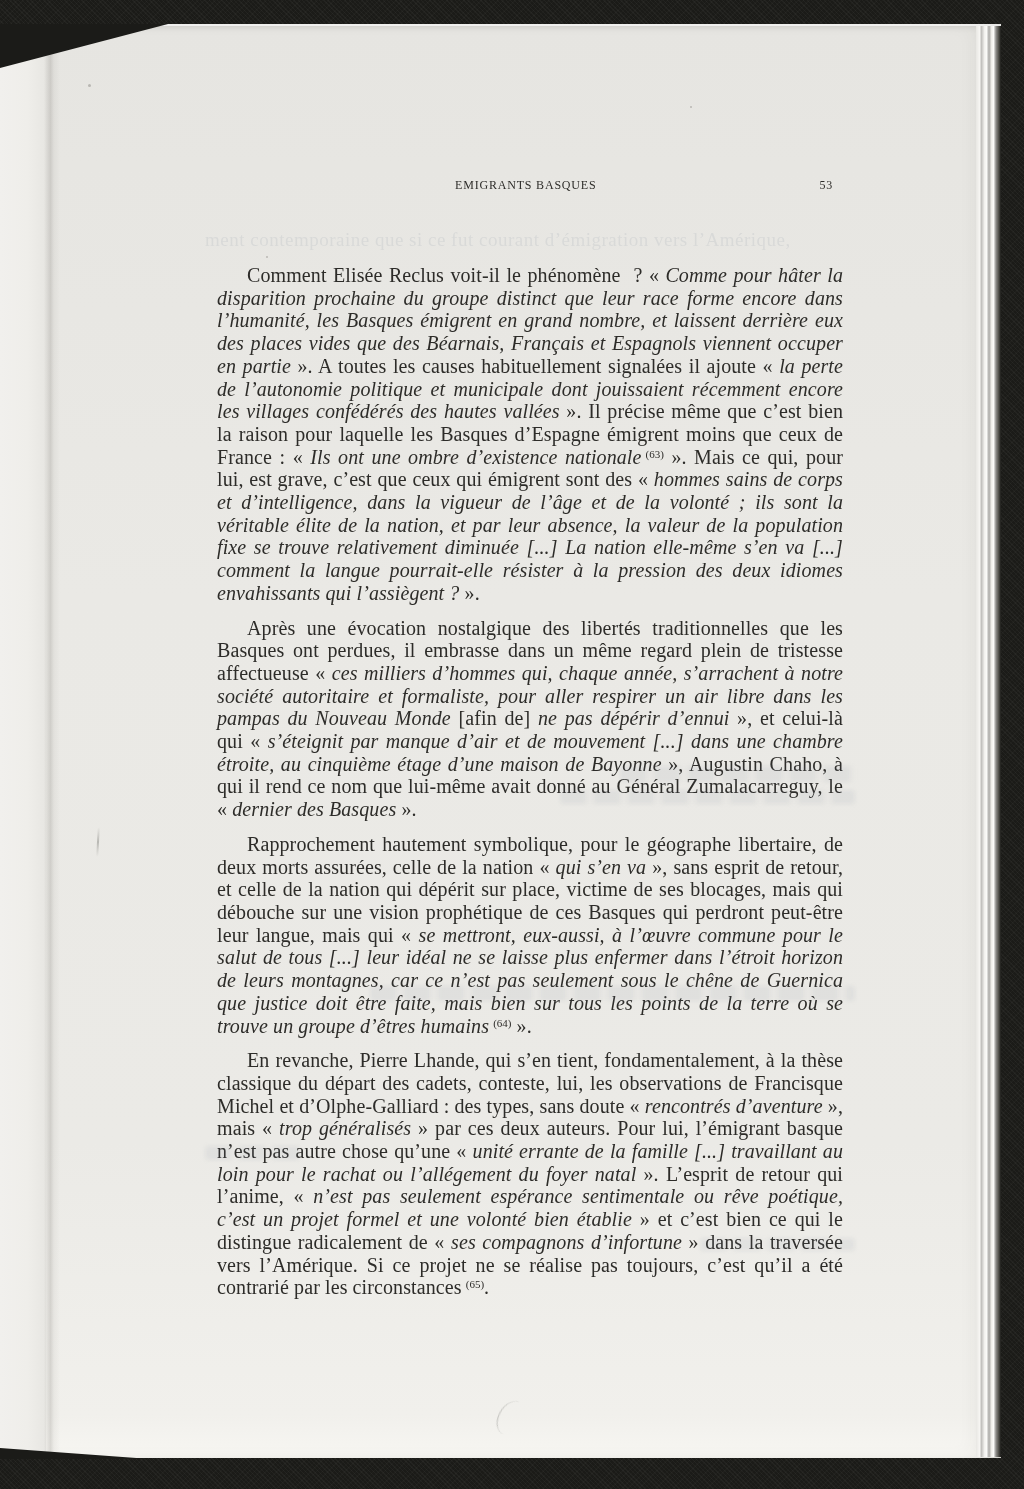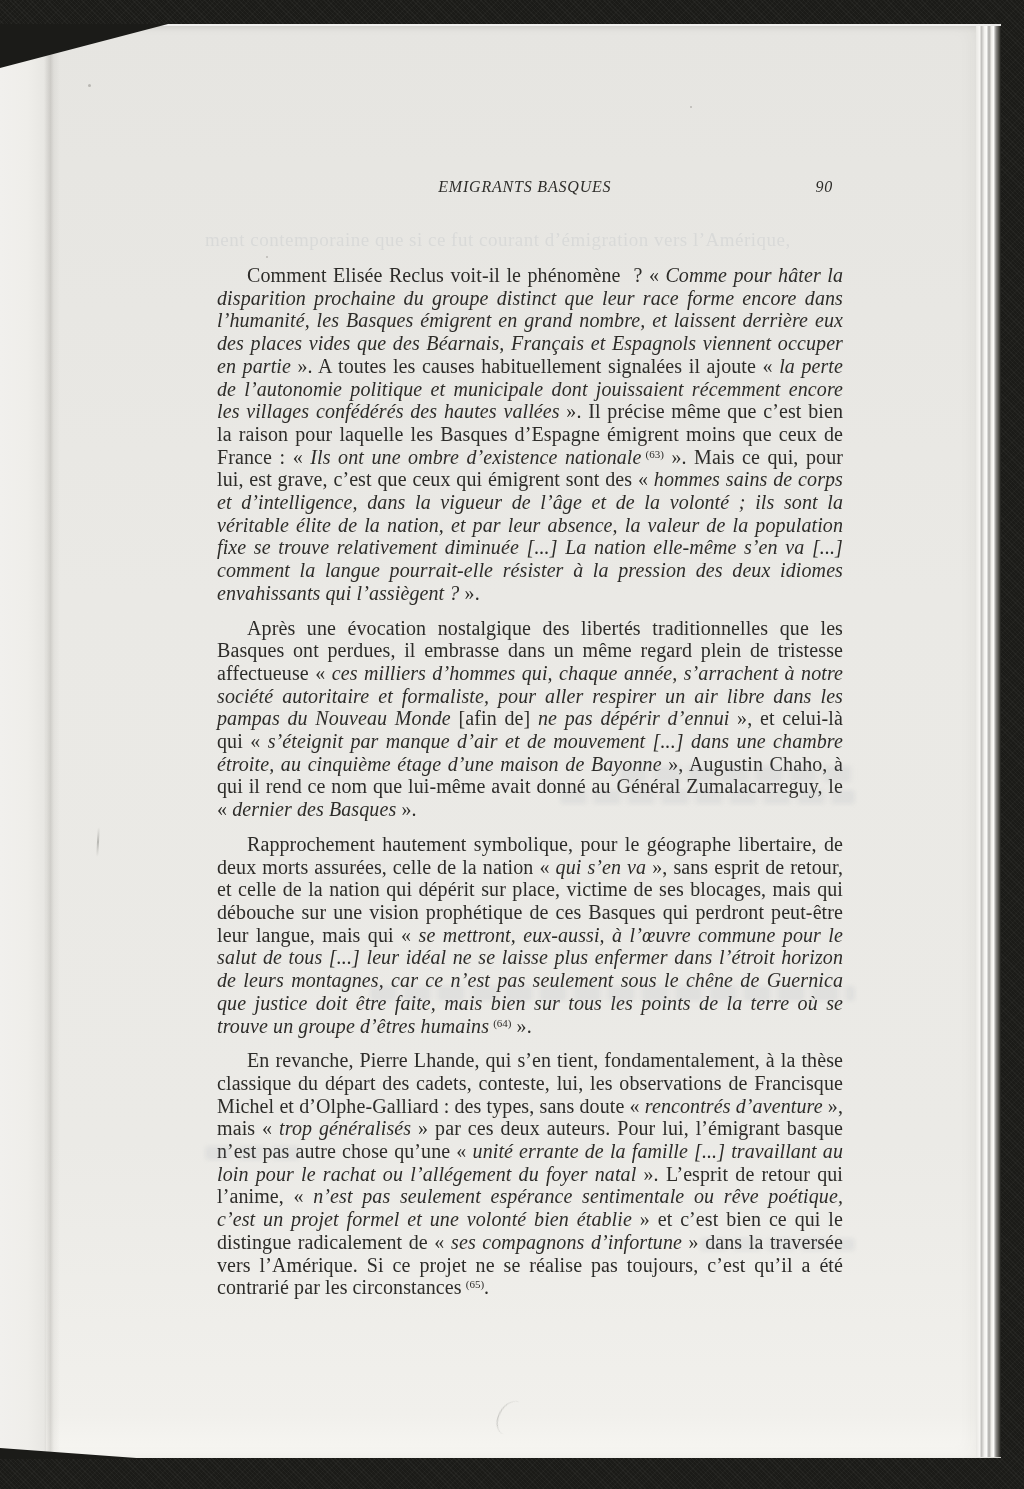--- a/index.html
+++ b/index.html
@@ -34,21 +34,21 @@
     clip-path:polygon(0 0,100% 100%,0 100%);
   }
   .page-stack{
     position:absolute;left:976px;top:26px;width:25px;height:1431px;
     background:linear-gradient(90deg,
       #e8e7e3 0%, #f6f5f2 14%, #c2c1be 22%, #f2f1ee 34%, #fafaf8 42%,
       #a9a8a5 52%, #eeede9 62%, #fbfbf9 70%, #8e8d8a 80%, #55544f 90%, #1b1b18 100%);
   }
   .running-head{
     position:absolute;left:205px;top:154px;width:650px;height:24px;
-    color:#2e2d2a;font-size:16px;letter-spacing:0.8px;font-style:italic;
+    color:#2e2d2a;font-size:12px;letter-spacing:0.8px;
   }
   .running-head .title{
     position:absolute;left:50%;transform:translateX(-53%);top:0;white-space:nowrap;
   }
   .running-head .folio{position:absolute;right:22px;top:0;}
   .bleed-line{
     position:absolute;left:205px;top:205px;width:650px;
     color:#8e98a6;opacity:0.16;filter:blur(0.7px);
     font-size:19px;letter-spacing:0.5px;white-space:nowrap;overflow:hidden;
   }
@@ -80,21 +80,21 @@
 </head>
 <body>
 
 <div class="page">
   <div class="page-top-highlight"></div>
   <div class="left-strip"></div>
   <div class="gutter-crease"></div>
 
   <div class="running-head">
     <span class="title">EMIGRANTS BASQUES</span>
-    <span class="folio">90</span>
+    <span class="folio">53</span>
   </div>
 
   <div class="bleed-line">ment contemporaine que si ce fut courant d’émigration vers l’Amérique,</div>
 
   <div class="body-text" id="body-text">
       <p><span>Comment Elisée Reclus voit-il le phénomène&nbsp; ? «&nbsp;</span><span class="it">Comme pour hâter la disparition prochaine du groupe distinct que leur race forme encore dans l’humanité, les Basques émigrent en grand nombre, et laissent derrière eux des places vides que des Béarnais, Français et Espagnols viennent occuper en partie</span><span>&nbsp;». A toutes les causes habituellement signalées il ajoute «&nbsp;</span><span class="it">la perte de l’autonomie politique et municipale dont jouissaient récemment encore les villages confédérés des hautes vallées</span><span>&nbsp;». Il précise même que c’est bien la raison pour laquelle les Basques d’Espagne émigrent moins que ceux de France&nbsp;: «&nbsp;</span><span class="it">Ils ont une ombre d’existence nationale</span><span> </span><sup>(63)</sup><span>&nbsp;». Mais ce qui, pour lui, est grave, c’est que ceux qui émigrent sont des «&nbsp;</span><span class="it">hommes sains de corps et d’intelligence, dans la vigueur de l’âge et de la volonté&nbsp;; ils sont la véritable élite de la nation, et par leur absence, la valeur de la population fixe se trouve relativement diminuée [...] La nation elle-même s’en va [...] comment la langue pourrait-elle résister à la pression des deux idiomes envahissants qui l’assiègent&nbsp;?</span><span>&nbsp;».</span></p>
       <p><span>Après une évocation nostalgique des libertés traditionnelles que les Basques ont perdues, il embrasse dans un même regard plein de tristesse affectueuse «&nbsp;</span><span class="it">ces milliers d’hommes qui, chaque année, s’arrachent à notre société autoritaire et formaliste, pour aller respirer un air libre dans les pampas du Nouveau Monde </span><span>[afin de]</span><span class="it"> ne pas dépérir d’ennui</span><span>&nbsp;», et celui-là qui «&nbsp;</span><span class="it">s’éteignit par manque d’air et de mouvement [...] dans une chambre étroite, au cinquième étage d’une maison de Bayonne</span><span>&nbsp;», Augustin Chaho, à qui il rend ce nom que lui-même avait donné au Général Zumalacarreguy, le «&nbsp;</span><span class="it">dernier des Basques</span><span>&nbsp;».</span></p>
       <p><span>Rapprochement hautement symbolique, pour le géographe libertaire, de deux morts assurées, celle de la nation «&nbsp;</span><span class="it">qui s’en va</span><span>&nbsp;», sans esprit de retour, et celle de la nation qui dépérit sur place, victime de ses blocages, mais qui débouche sur une vision prophétique de ces Basques qui perdront peut-être leur langue, mais qui «&nbsp;</span><span class="it">se mettront, eux-aussi, à l’œuvre commune pour le salut de tous [...] leur idéal ne se laisse plus enfermer dans l’étroit horizon de leurs montagnes, car ce n’est pas seulement sous le chêne de Guernica que justice doit être faite, mais bien sur tous les points de la terre où se trouve un groupe d’êtres humains</span><span> </span><sup>(64)</sup><span>&nbsp;».</span></p>
       <p><span>En revanche, Pierre Lhande, qui s’en tient, fondamentalement, à la thèse classique du départ des cadets, conteste, lui, les observations de Francisque Michel et d’Olphe-Galliard&nbsp;: des types, sans doute «&nbsp;</span><span class="it">rencontrés d’aventure</span><span>&nbsp;», mais «&nbsp;</span><span class="it">trop généralisés</span><span>&nbsp;» par ces deux auteurs. Pour lui, l’émigrant basque n’est pas autre chose qu’une «&nbsp;</span><span class="it">unité errante de la famille [...] travaillant au loin pour le rachat ou l’allégement du foyer natal</span><span>&nbsp;». L’esprit de retour qui l’anime, «&nbsp;</span><span class="it">n’est pas seulement espérance sentimentale ou rêve poétique, c’est un projet formel et une volonté bien établie</span><span>&nbsp;» et c’est bien ce qui le distingue radicalement de «&nbsp;</span><span class="it">ses compagnons d’infortune</span><span>&nbsp;» dans la traversée vers l’Amérique. Si ce projet ne se réalise pas toujours, c’est qu’il a été contrarié par les circonstances</span><span> </span><sup>(65)</sup><span>.</span></p>
     </div>

